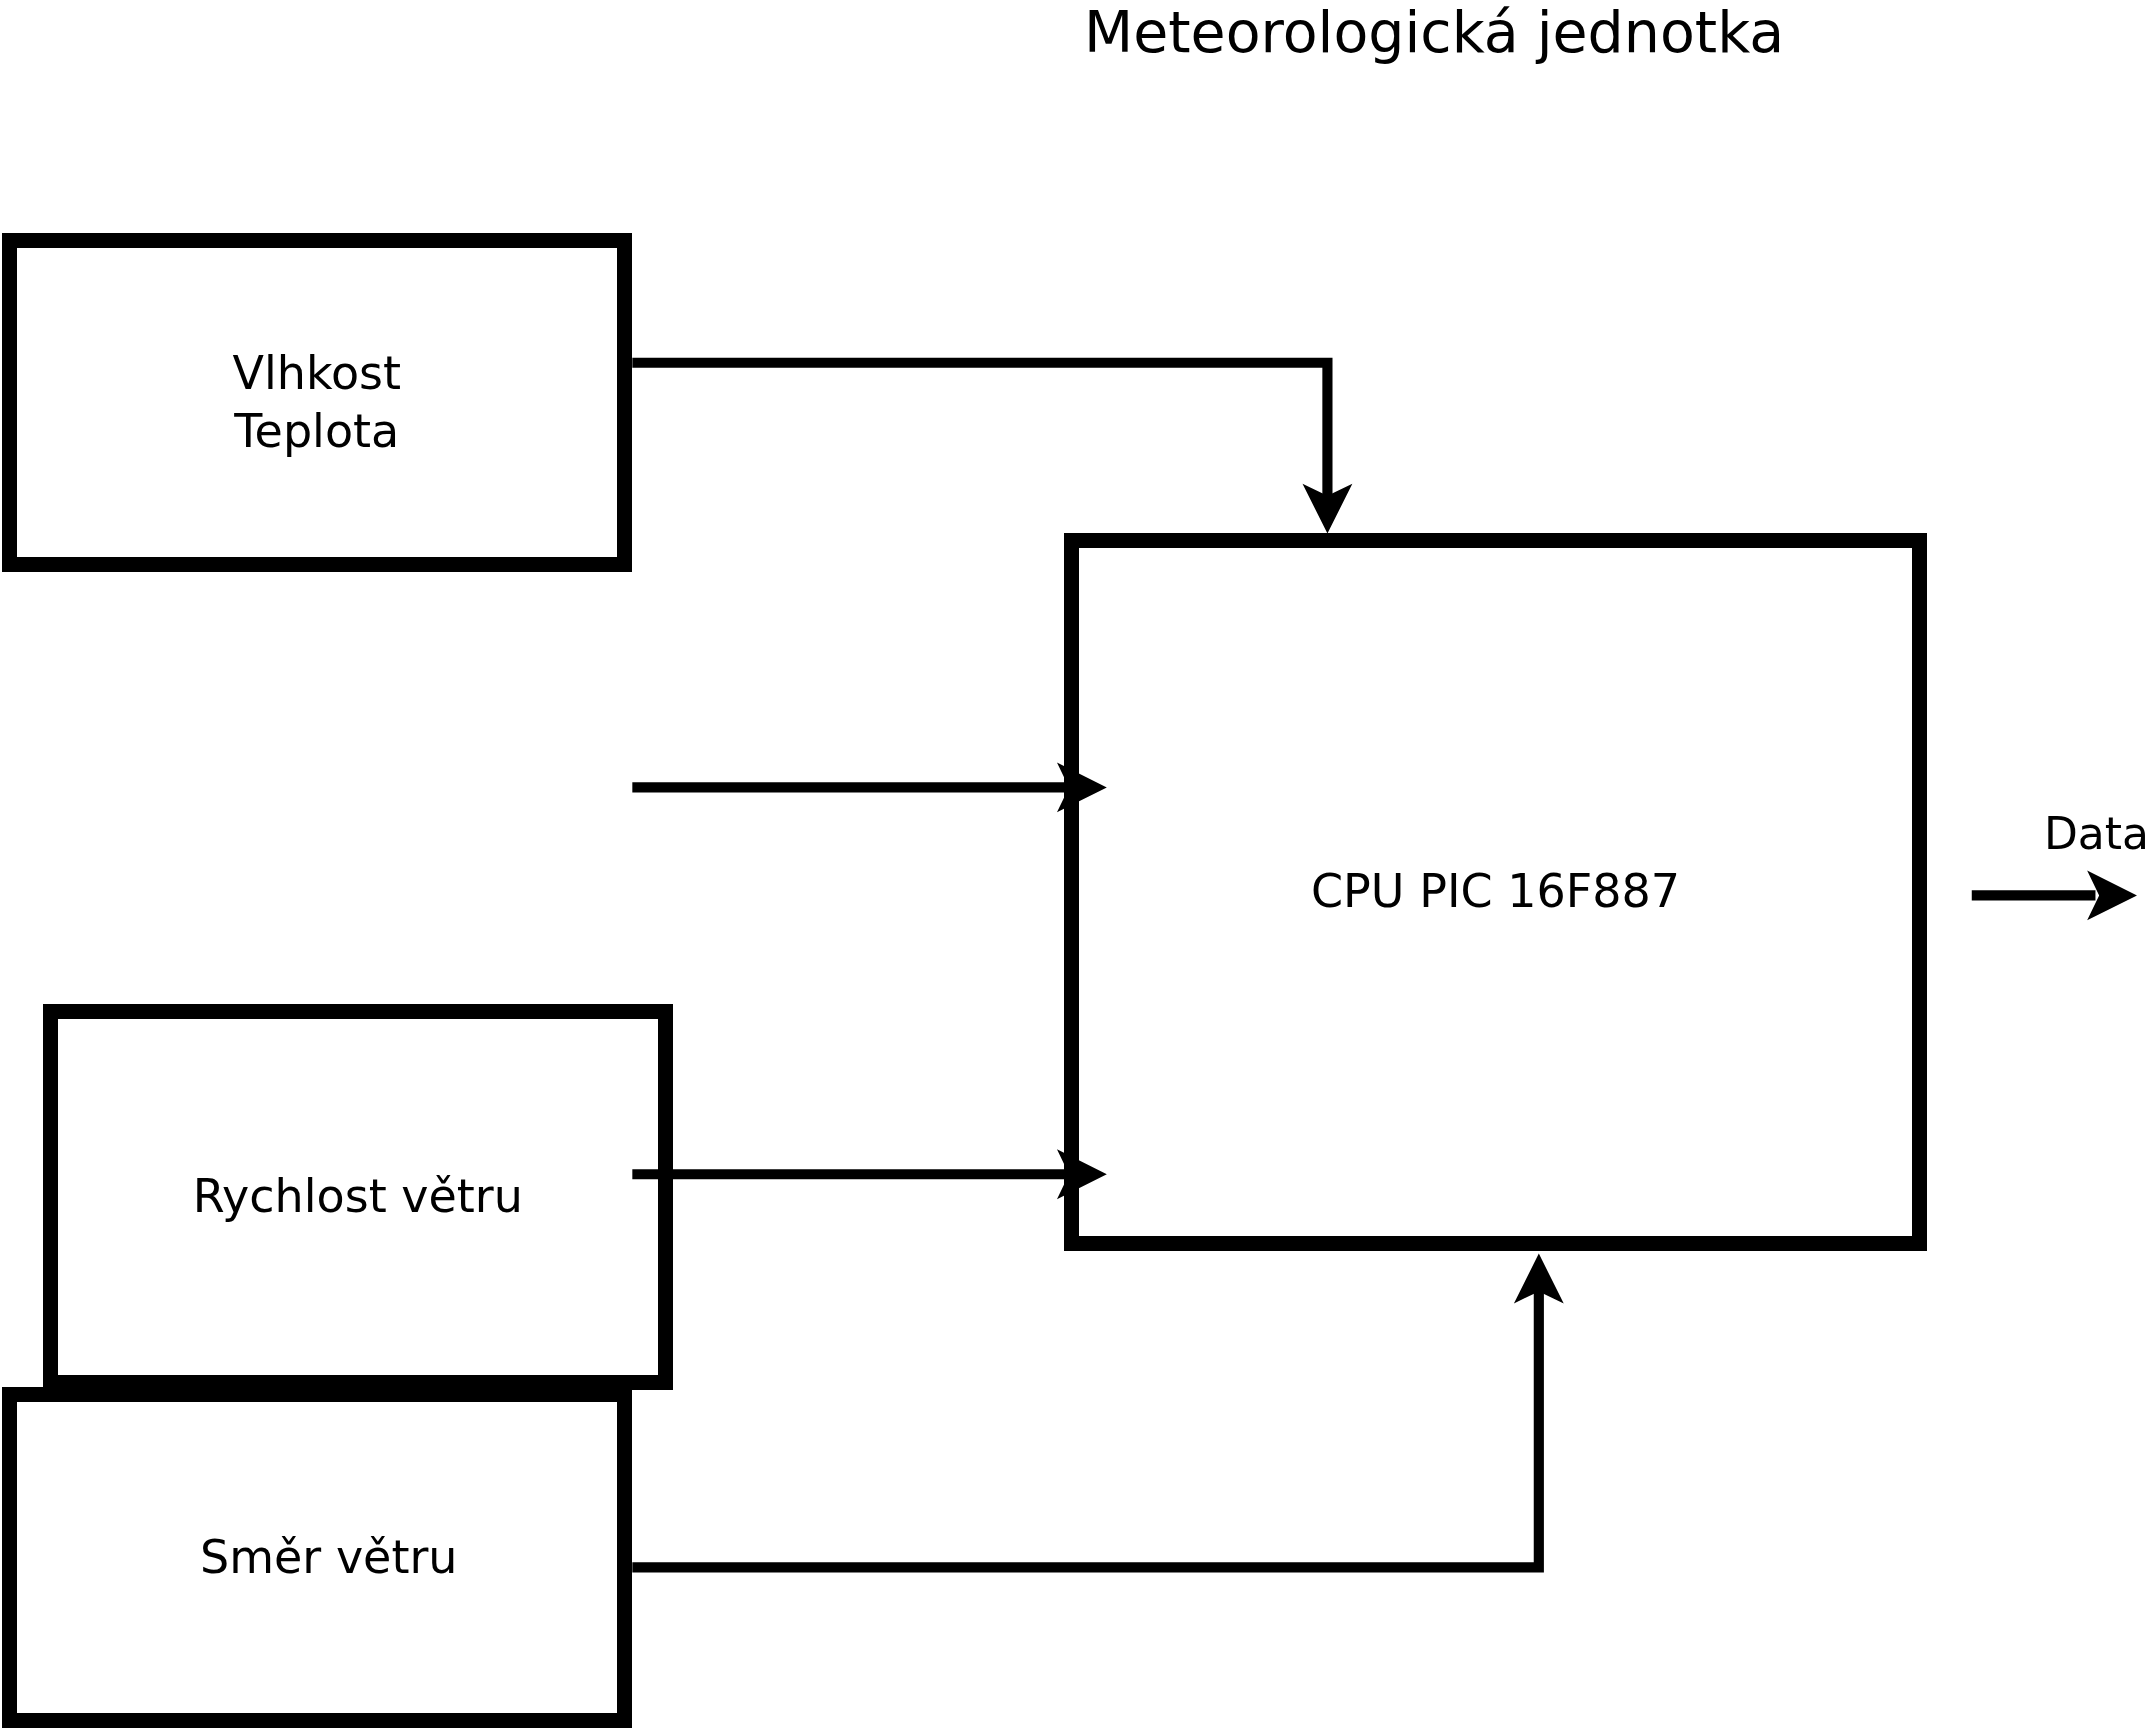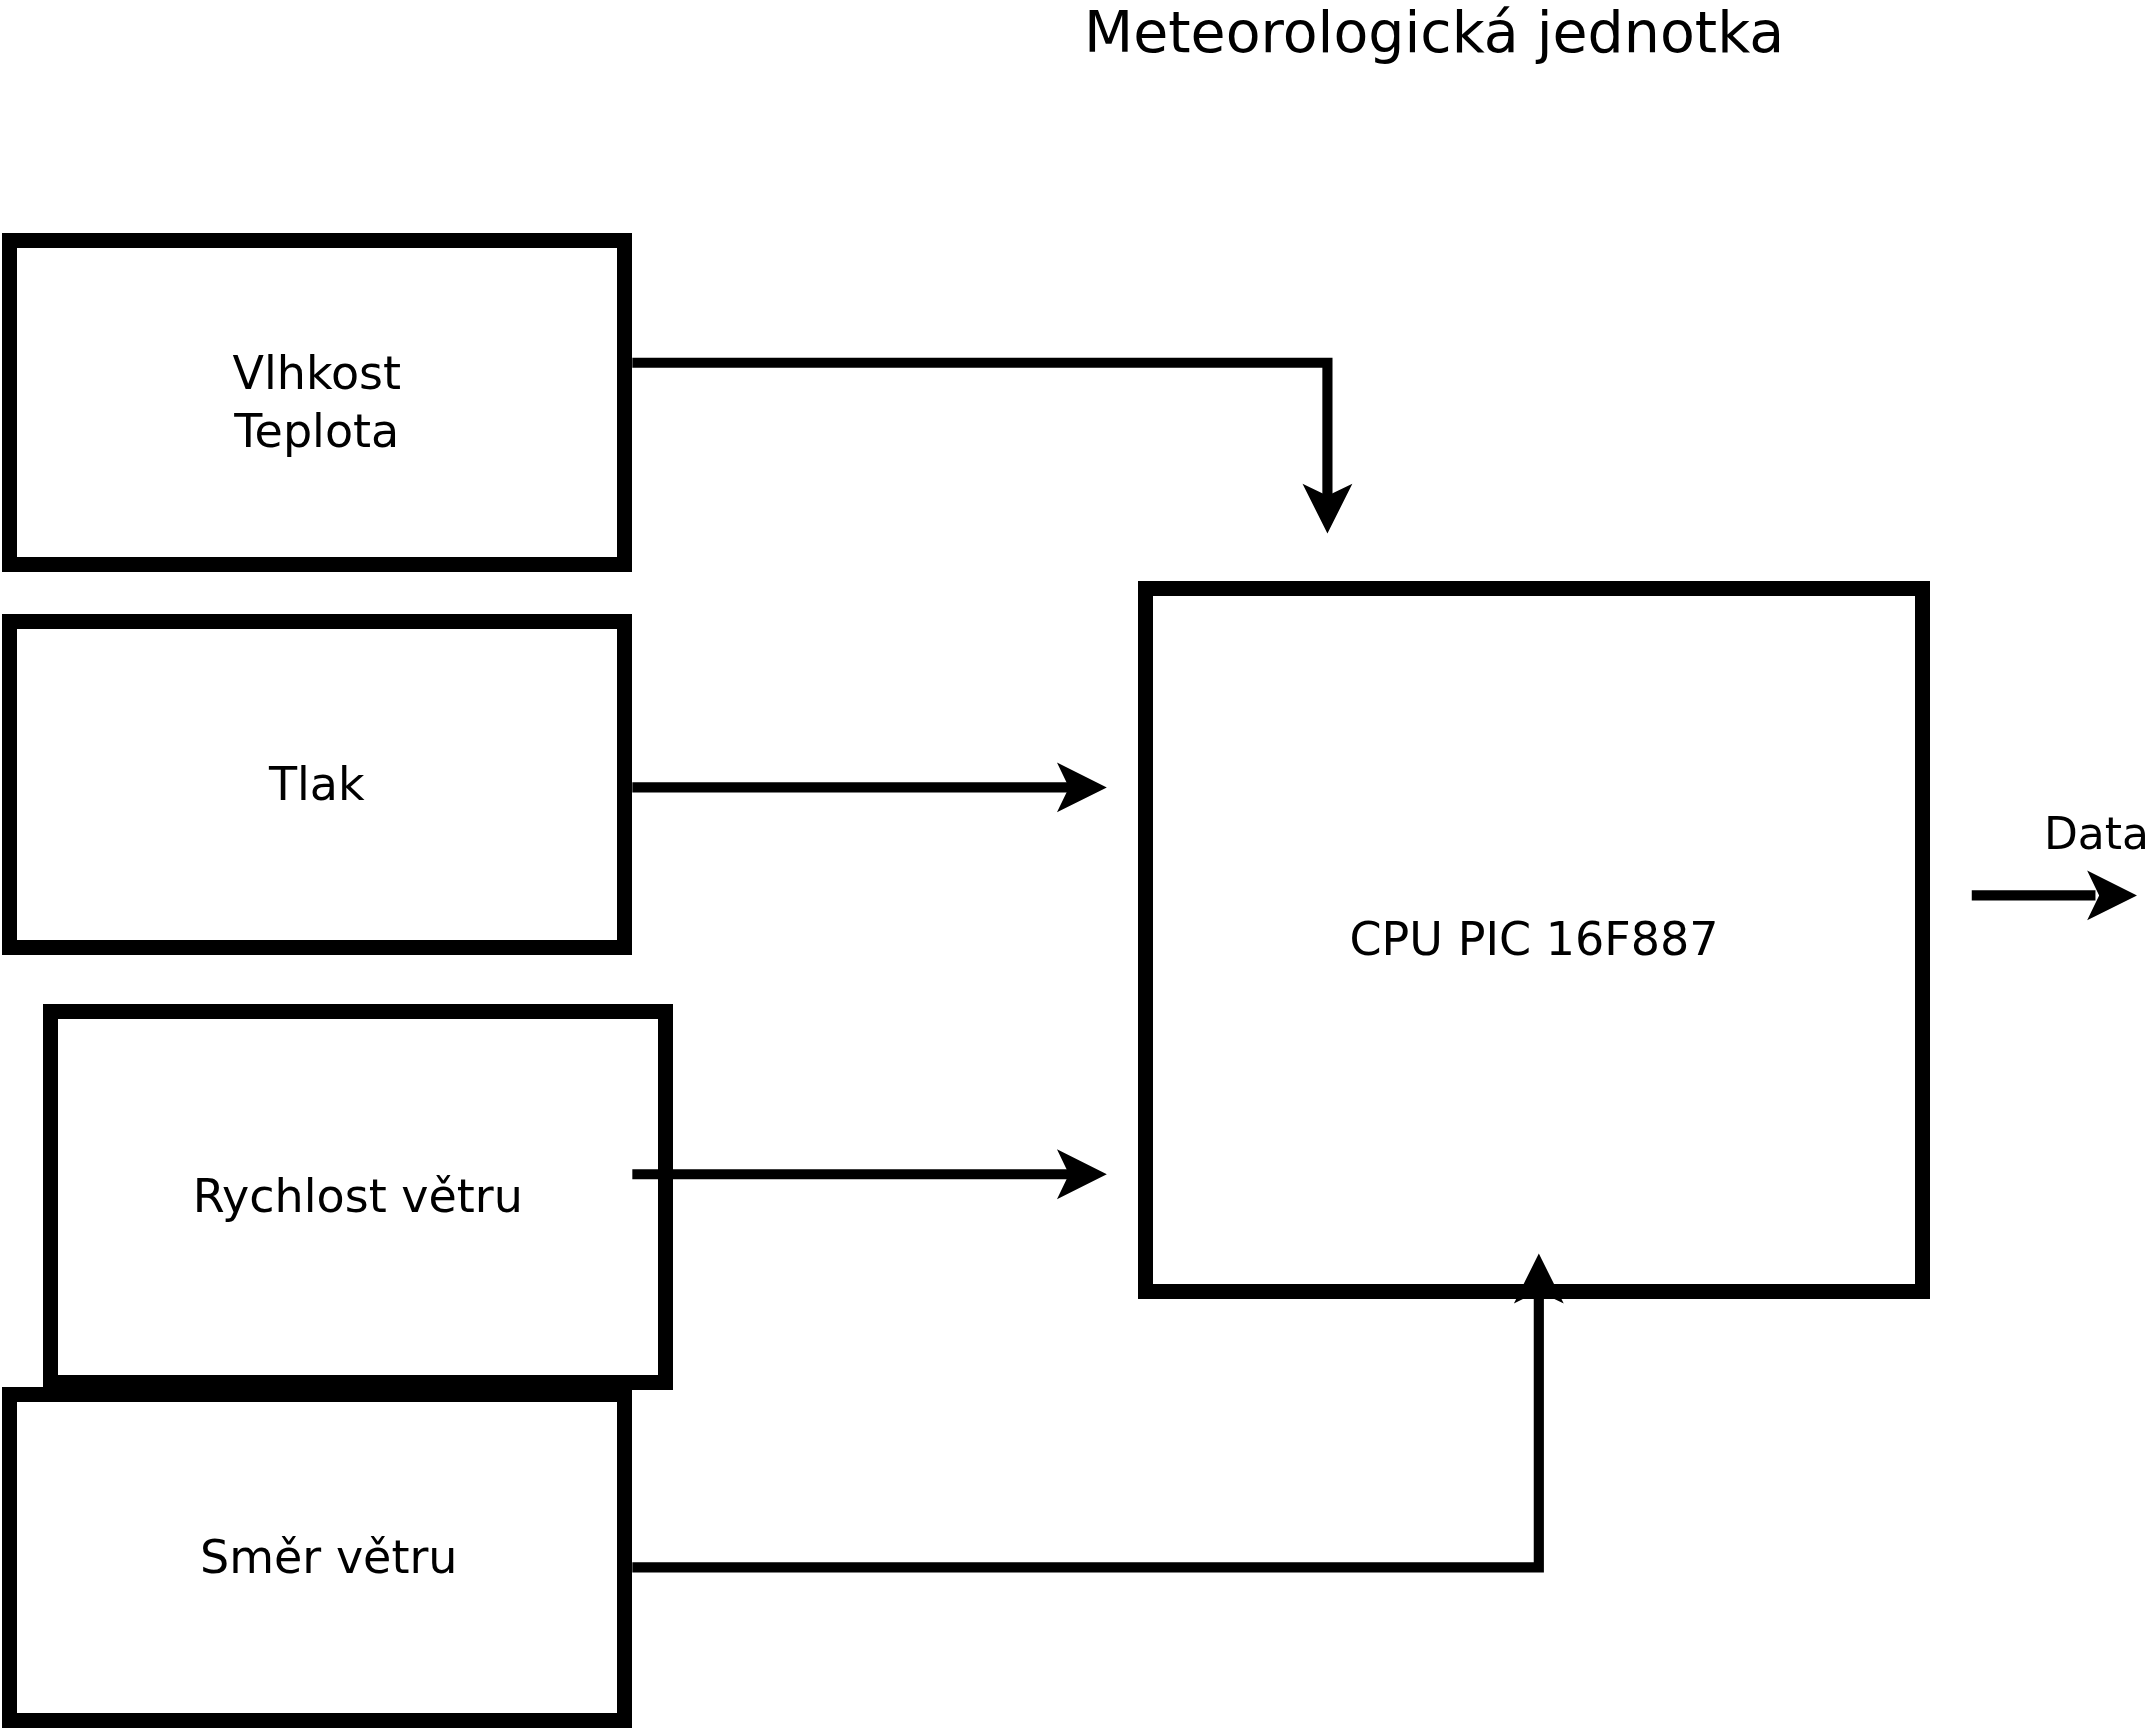--- a/index.html
+++ b/index.html
@@ -35,21 +35,21 @@
     justify-content: center;
     text-align: center;
     font-size: 46px;
     line-height: 1.25;
     white-space: pre-line;
   }
   .sensor-1 { left: 1.8px;    top: 193px;  width: 630px; height: 339px; margin-top: 40px; }
   .sensor-2 { left: 1.8px;    top: 614px;  width: 630px; height: 341px; }
   .sensor-3 { left: 1.8px;    top: 1004px; width: 630px; height: 386px; margin-left: 41px; }
   .sensor-4 { left: 1.8px;    top: 1387px; width: 630px; height: 341px; padding-left: 24px; }
-  .cpu-box  { left: 1138px; top: 533px;  width: 792px; height: 718px; margin-top: 48px; }
+  .cpu-box  { left: 1064px; top: 533px;  width: 863px; height: 718px; }
   .output-label {
     position: absolute;
     left: 1994px;
     top: 810px;
     width: 155px;
     font-size: 44px;
     line-height: 1.1;
     text-align: right;
     white-space: nowrap;
   }
@@ -73,21 +73,20 @@
 </head>
 <body>
 
 <div class="canvas">
 
   <div class="diagram-title">Meteorologická jednotka</div>
 
   <div class="node sensor-1">Vlhkost
 Teplota</div>
 
-  <div class="node sensor-2">Tlak</div>
 
   <div class="node sensor-3">Rychlost větru</div>
 
   <div class="node sensor-4">Směr větru</div>
 
   <div class="node cpu-box">CPU PIC 16F887</div>
 
   <div class="output-label">Data</div>
 
   <svg class="wires" viewBox="0 0 2328 1873" xmlns="http://www.w3.org/2000/svg">

